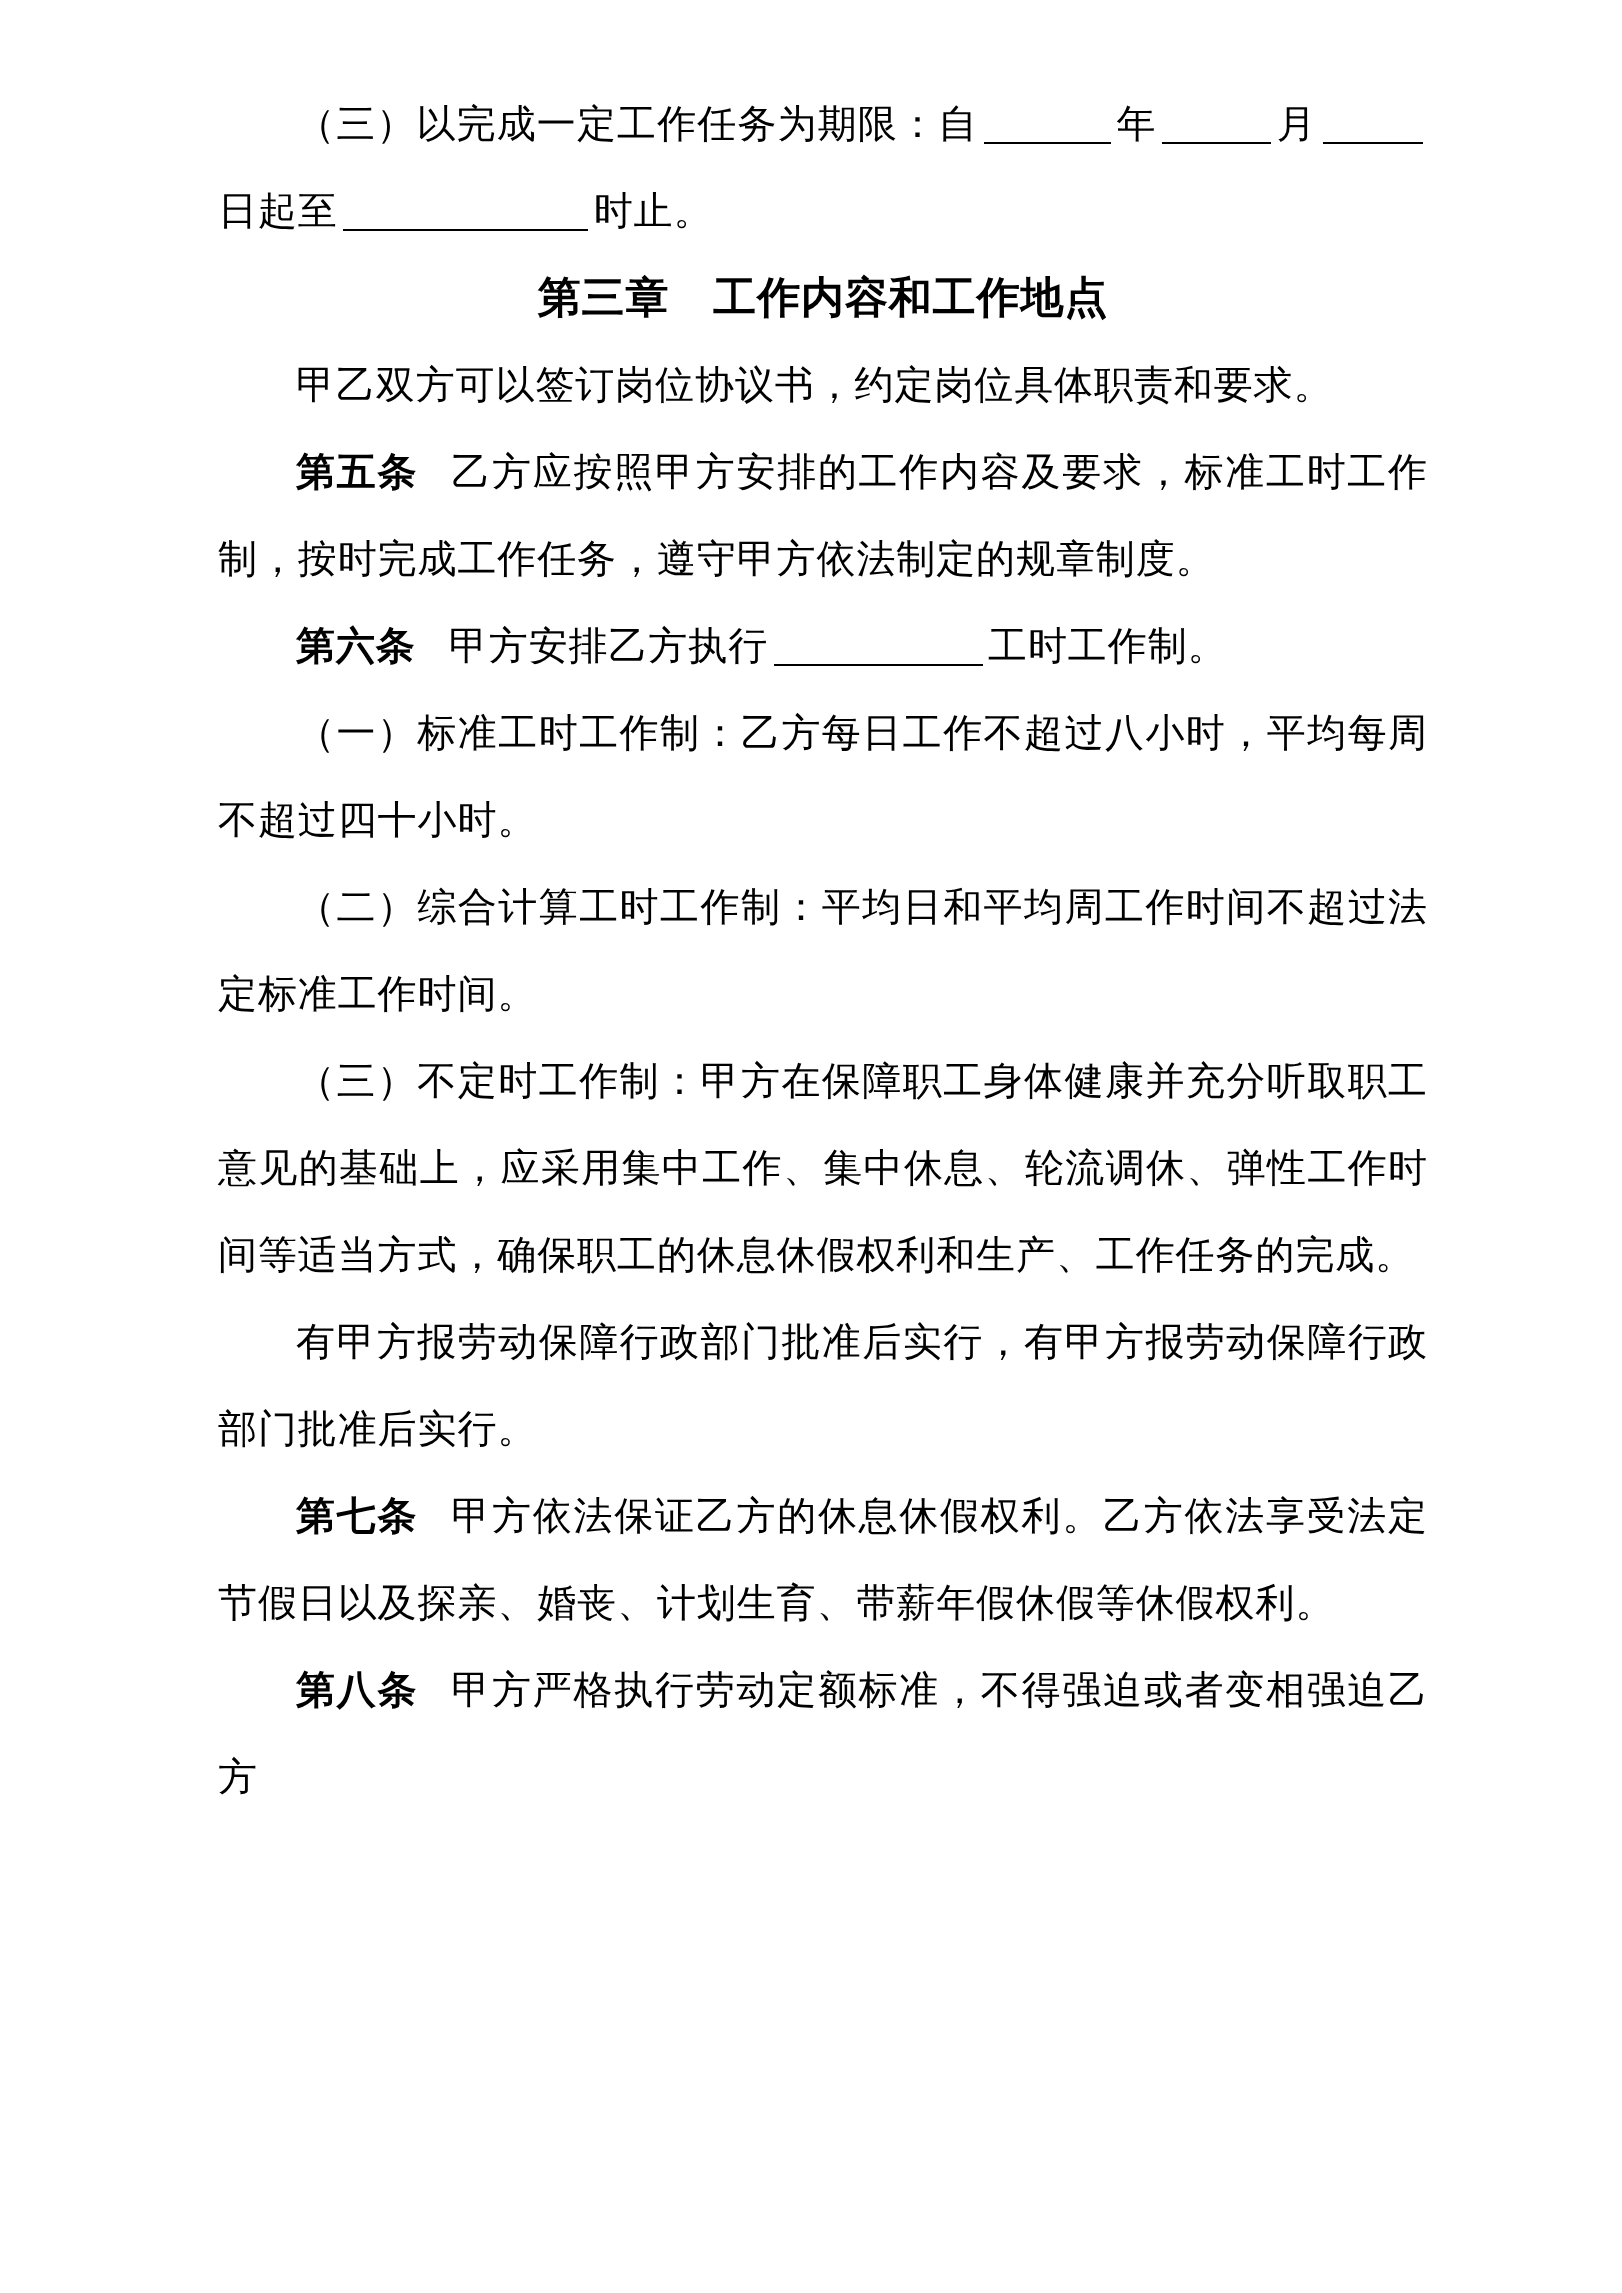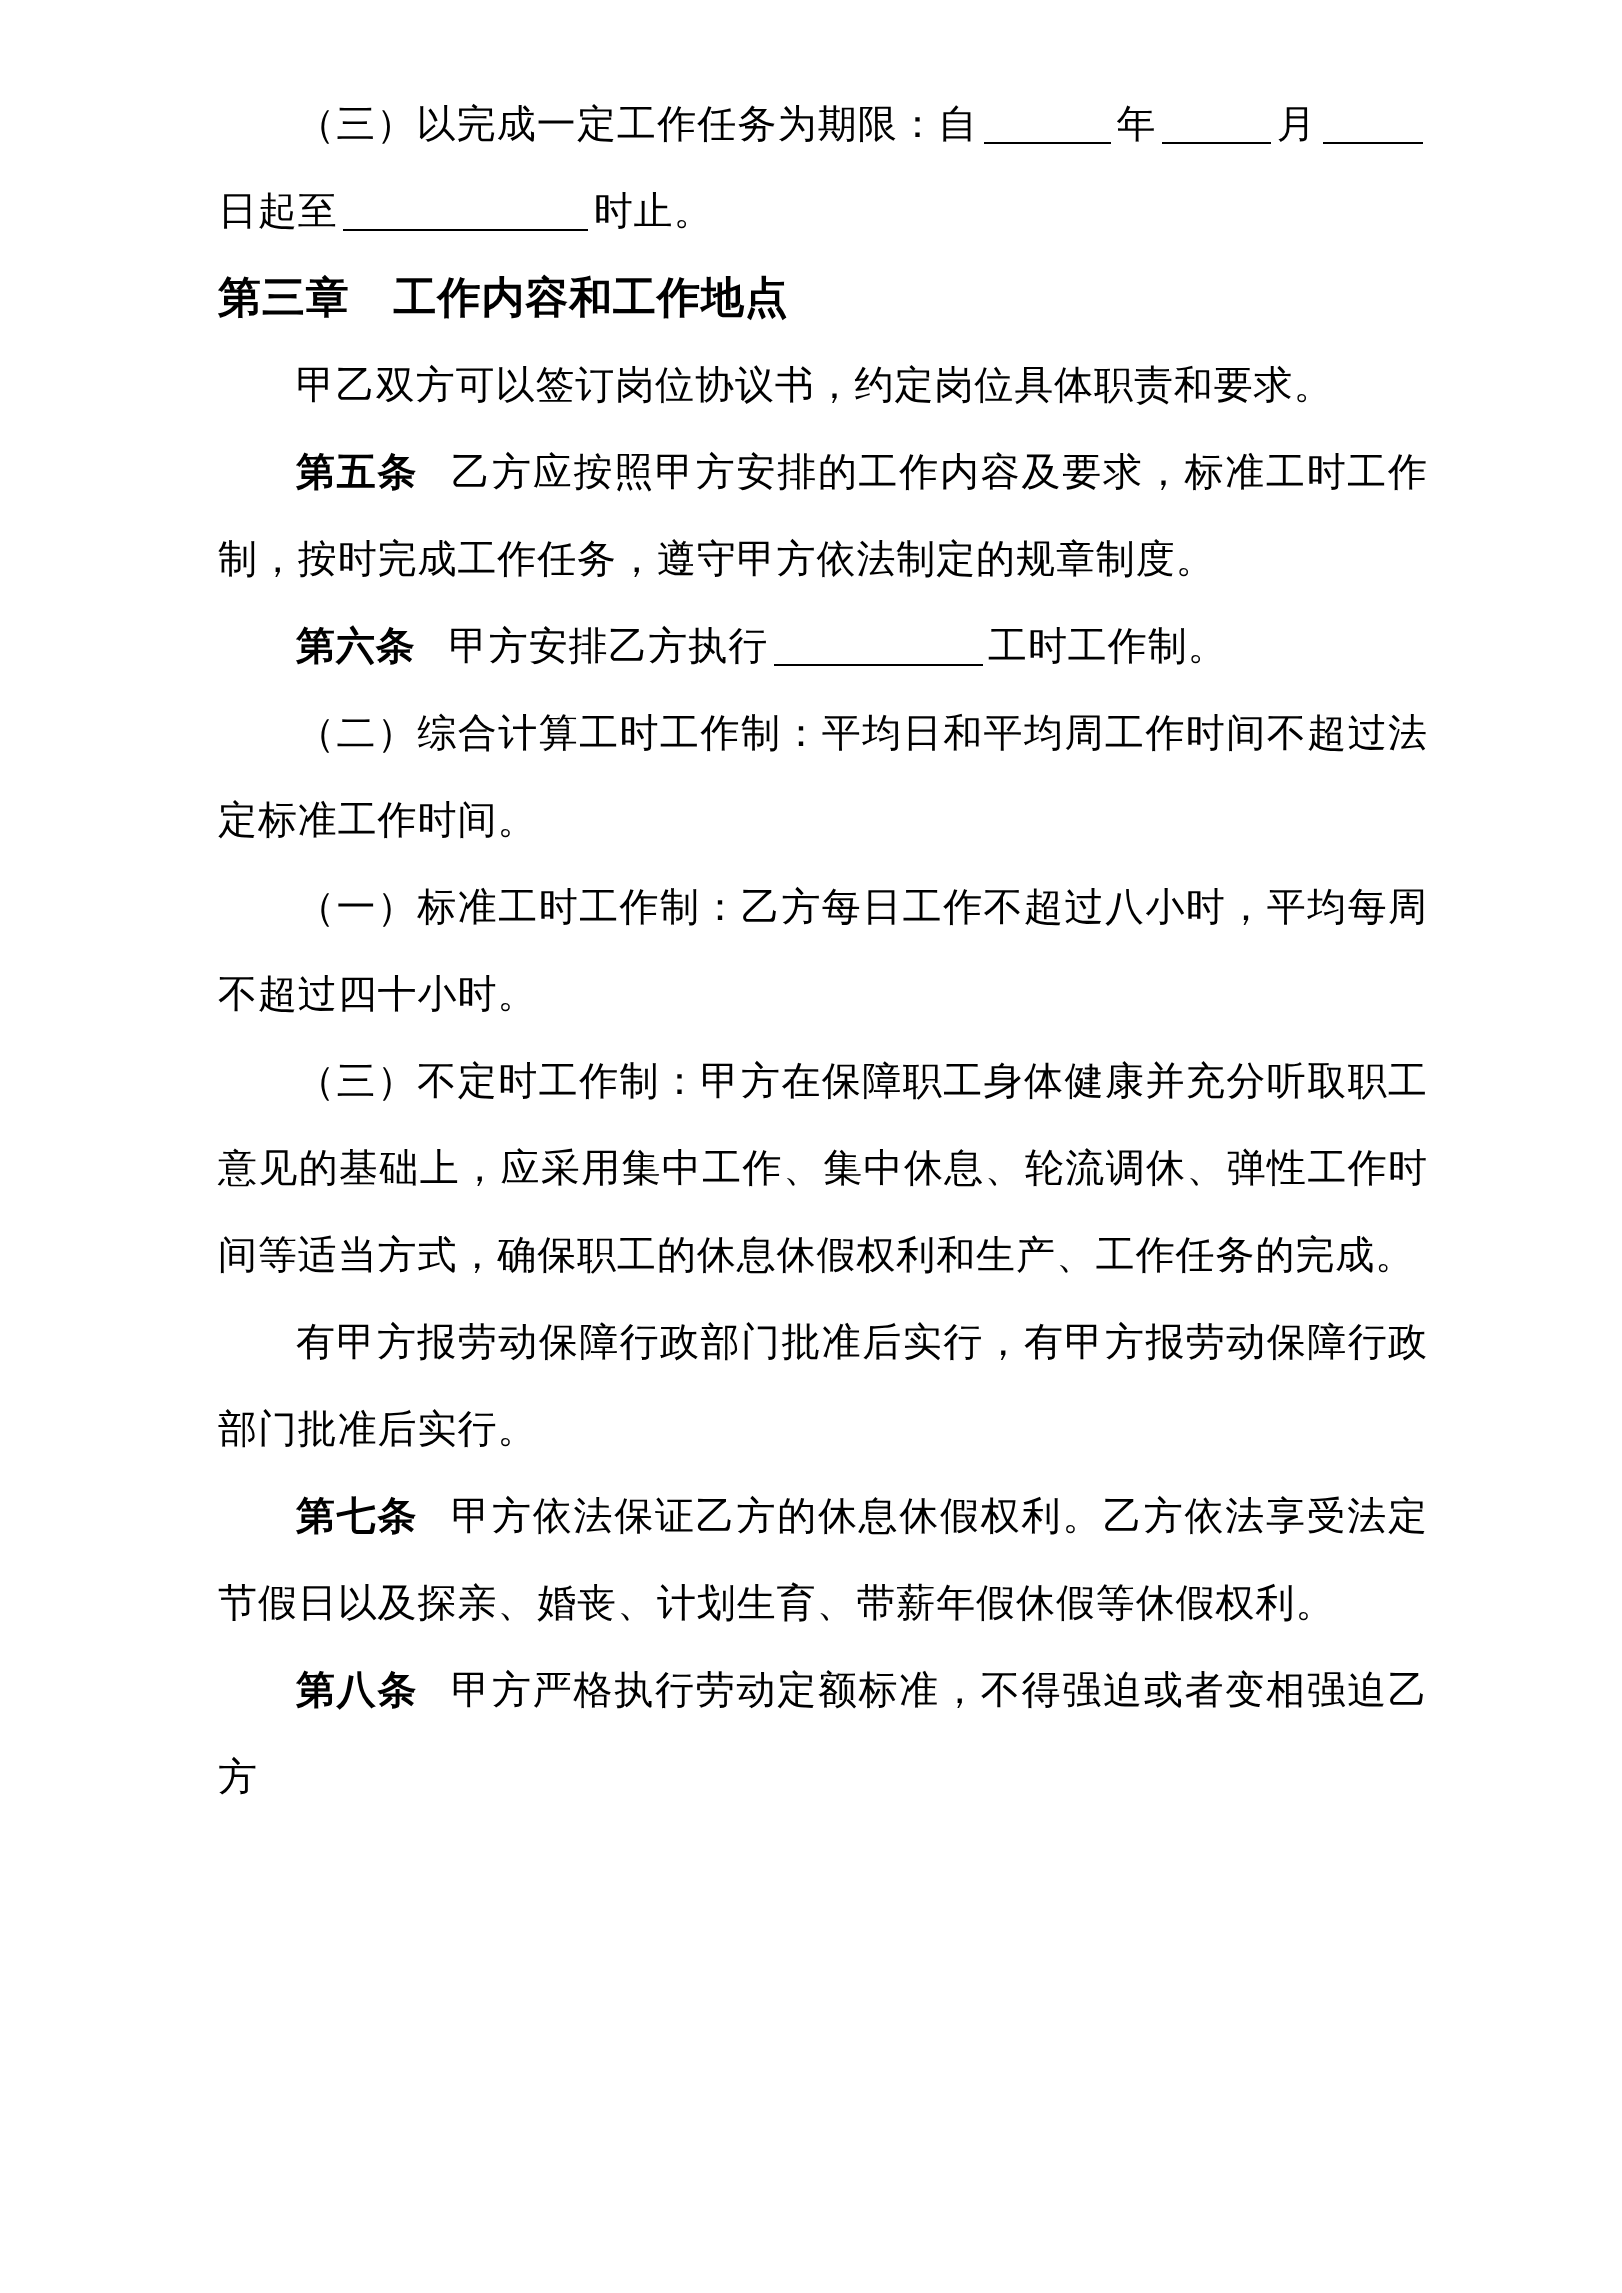--- a/index.html
+++ b/index.html
@@ -27,21 +27,21 @@
     line-height: 87px;
     text-align: justify;
     text-indent: 2em;
     letter-spacing: 0.9px;
   }
   .heading {
     margin: 0;
     font-size: 43px;
     line-height: 87px;
     font-weight: 700;
-    text-align: left;
+    text-align: center;
     text-indent: 0;
     letter-spacing: 0.9px;
   }
   .art-label {
     font-weight: 700;
     margin-right: 0.85em;
   }
   .blank {
     display: inline-block;
     height: 11px;
@@ -67,23 +67,23 @@
   <h2 class="heading">第三章　工作内容和工作地点</h2>
 
 
   <p class="para">甲乙双方可以签订岗位协议书，约定岗位具体职责和要求。</p>
 
   <p class="para"><span class="art-label">第五条</span><span>乙方应按照甲方安排的工作内容及要求，标准工时工作制，按时完成工作任务，遵守甲方依法制定的规章制度。</span></p>
 
 
   <p class="para"><span class="art-label">第六条</span><span>甲方安排乙方执行</span><span class="blank w230"></span><span>工时工作制。</span></p>
 
+  <p class="para">（一）标准工时工作制：乙方每日工作不超过八小时，平均每周不超过四十小时。</p>
+
   <p class="para">（二）综合计算工时工作制：平均日和平均周工作时间不超过法定标准工作时间。</p>
-
-  <p class="para">（一）标准工时工作制：乙方每日工作不超过八小时，平均每周不超过四十小时。</p>
 
   <p class="para">（三）不定时工作制：甲方在保障职工身体健康并充分听取职工意见的基础上，应采用集中工作、集中休息、轮流调休、弹性工作时间等适当方式，确保职工的休息休假权利和生产、工作任务的完成。</p>
 
   <p class="para">有甲方报劳动保障行政部门批准后实行，有甲方报劳动保障行政部门批准后实行。</p>
 
   <p class="para"><span class="art-label">第七条</span><span>甲方依法保证乙方的休息休假权利。乙方依法享受法定节假日以及探亲、婚丧、计划生育、带薪年假休假等休假权利。</span></p>
 
   <p class="para"><span class="art-label">第八条</span><span>甲方严格执行劳动定额标准，不得强迫或者变相强迫乙方</span></p>
 
 </div>

